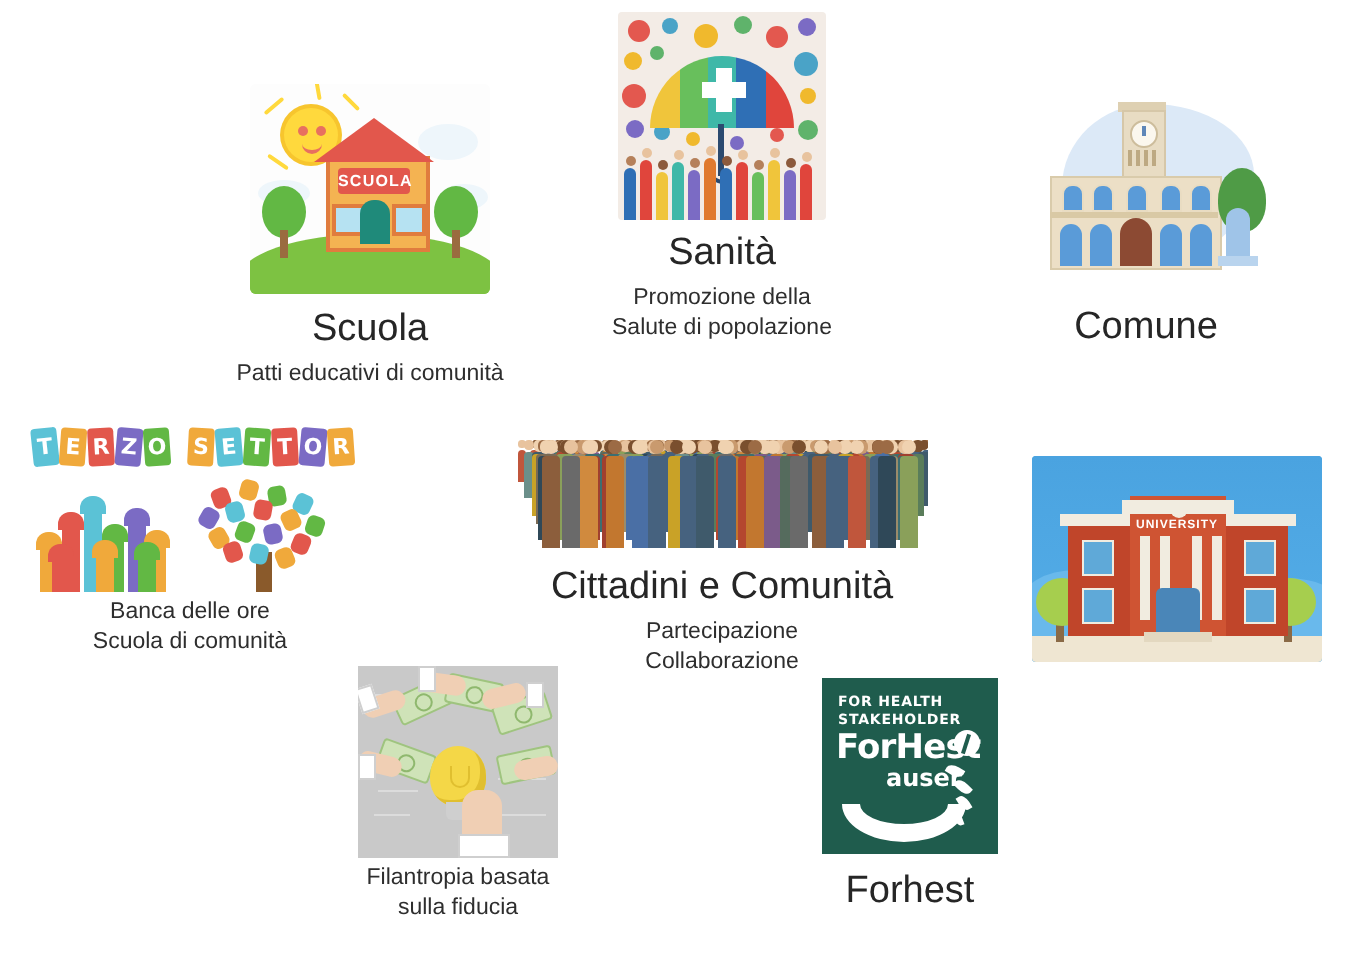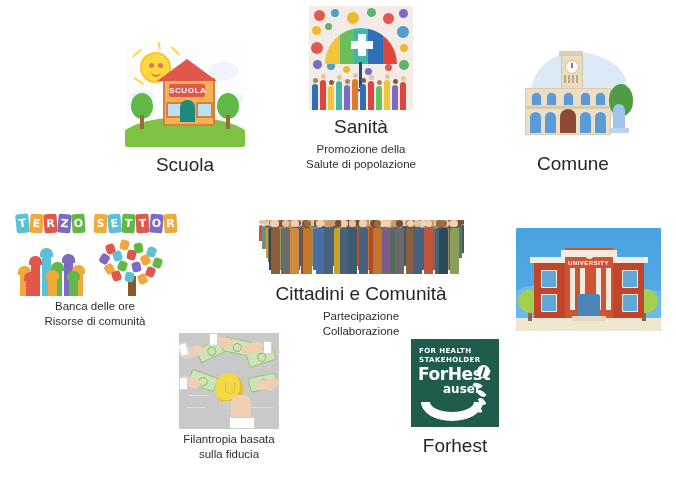--- a/index.html
+++ b/index.html
@@ -180,20 +180,21 @@
         <i></i>
       </div>
     <div class="sc-body"></div>
     <div class="sc-roof"></div>
     <div class="sc-sign">SCUOLA</div>
     <div class="sc-win" style="left:41px;top:60px;"></div>
     <div class="sc-win" style="left:71px;top:60px;"></div>
     <div class="sc-door"></div>
   </div>
   <div class="title" style="margin-top:7px;">Scuola</div>
+  <div class="sub" style="margin-top:4px;">Patti educativi  di comunità</div>
 </div>
 
 <div class="node" style="left:248px;top:6px;width:226px;">
   <div class="art sanita-art">
     <div class="sa-dots">
       <div class="sa-dot" style="left:5px;top:4px;width:11px;height:11px;background:#e3584f;"></div>
       <div class="sa-dot" style="left:22px;top:3px;width:8px;height:8px;background:#4aa3c7;"></div>
       <div class="sa-dot" style="left:38px;top:6px;width:12px;height:12px;background:#f0b92d;"></div>
       <div class="sa-dot" style="left:58px;top:2px;width:9px;height:9px;background:#5fb36b;"></div>
       <div class="sa-dot" style="left:74px;top:7px;width:11px;height:11px;background:#e3584f;"></div>
@@ -347,21 +348,21 @@
       <div class="ts-ph" style="left:9px;top:26px;background:#f0a93b;transform:rotate(-30deg);"></div>
       <div class="ts-ph" style="left:22px;top:23px;background:#62b844;transform:rotate(20deg);"></div>
       <div class="ts-ph" style="left:36px;top:24px;background:#7b6bc4;transform:rotate(-12deg);"></div>
       <div class="ts-ph" style="left:50px;top:29px;background:#e2574c;transform:rotate(22deg);"></div>
       <div class="ts-ph" style="left:16px;top:33px;background:#e2574c;transform:rotate(-18deg);"></div>
       <div class="ts-ph" style="left:29px;top:34px;background:#5bc2d6;transform:rotate(12deg);"></div>
       <div class="ts-ph" style="left:42px;top:36px;background:#f0a93b;transform:rotate(-22deg);"></div>
     </div>
   </div>
   <div class="sub" style="margin-top:3px;">Banca delle ore
-Risorse di comunità</div>
+Scuola di comunità</div>
 </div>
 
 <div class="node" style="left:250px;top:198px;width:222px;">
   <div class="art crowd-art">
     <div id="crowd-host" style="position:absolute;inset:0;">
         <div class="cw" style="left:0.3px;bottom:37.4px;width:4.5px;z-index:0;">
           <i style="width:3.5px;height:3.5px;background:#e8c39e;"></i>
           <u style="height:16.0px;background:#c0563c;"></u>
         </div>
         <div class="cw" style="left:7.3px;bottom:37.4px;width:4.5px;z-index:0;">

